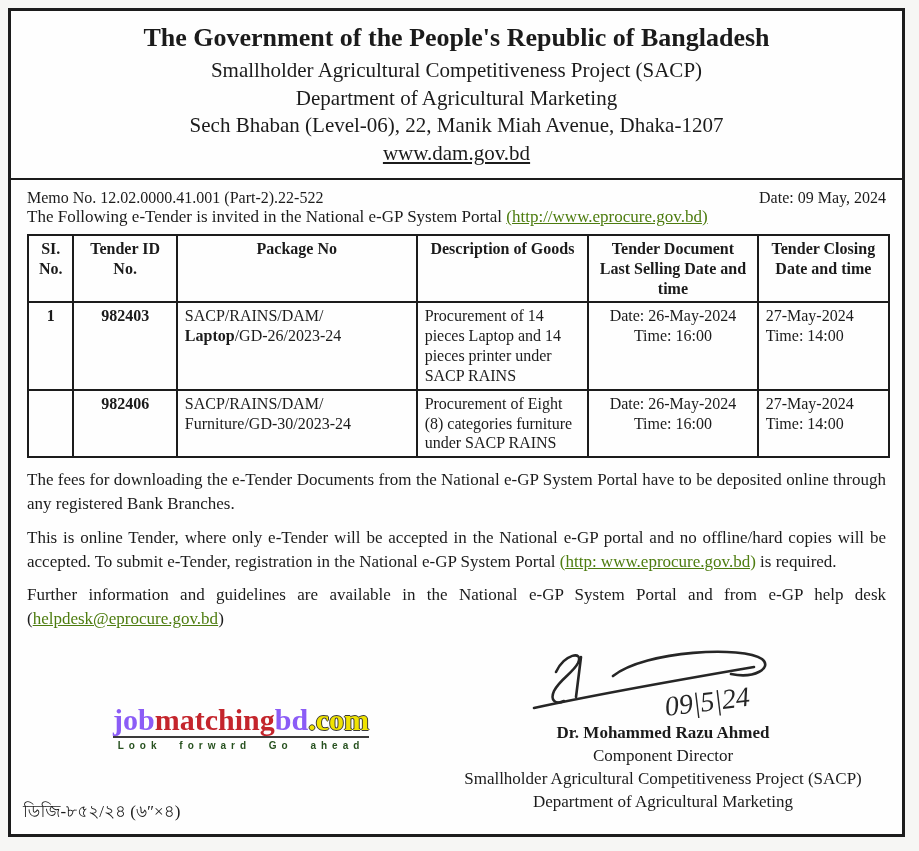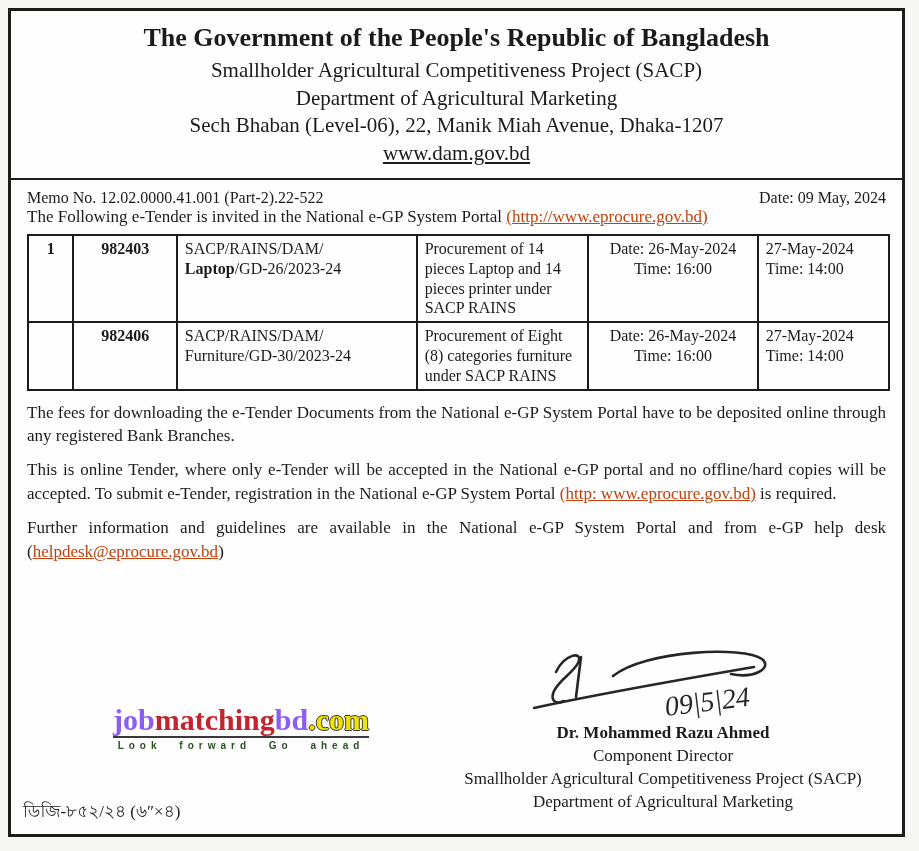--- a/index.html
+++ b/index.html
@@ -10,21 +10,21 @@
   .gov-title{font-size:26px;font-weight:bold;margin:0 0 4px;}
   .head-line{font-size:21px;line-height:1.32;}
   .website{font-size:21px;line-height:1.32;}
   .website a{color:#1b1b1b;text-decoration:underline;text-align:center;}
   
   .memo-row{display:flex;justify-content:space-between;padding:9px 16px 0;font-size:16px;font-family:Liberation Serif, serif;}
   
   .notice-title{text-align:center;font-size:31px;font-weight:bold;margin:14px 0 12px;}
   
   .intro{font-size:17px;margin:0 16px 7px;}
-  .intro a, .para a{color:#c2410c;}
+  .intro a, .para a{color:#4d7c0f;}
   
   table.tender{border-collapse:collapse;margin:2px 16px 0;width:863px;table-layout:fixed;}
   table.tender th, table.tender td{border:2px solid #1c1c1c;vertical-align:top;padding:3px 7px;font-size:16px;line-height:1.24;}
   table.tender th{font-weight:bold;text-align:center;}
   .col-sl{width:44px;}.col-id{width:100px;}.col-pkg{width:232px;}.col-desc{width:166px;}.col-sell{width:164px;}.col-close{width:127px;}
   td.c-center{text-align:center;}
   td.c-bold{font-weight:bold;text-align:center;}
   
   .para{font-size:17px;line-height:1.4;text-align:justify;margin:10px 16px;}
   
@@ -65,20 +65,28 @@
   <table class="tender">
     <colgroup>
       <col class="col-sl">
         <col class="col-id">
         <col class="col-pkg">
         <col class="col-desc">
         <col class="col-sell">
         <col class="col-close">
     </colgroup>
     <tbody>
+        <tr>
+      <th>SI. No.</th>
+      <th>Tender ID No.</th>
+      <th>Package No</th>
+      <th>Description of Goods</th>
+      <th>Tender Document Last Selling Date and time</th>
+      <th>Tender Closing Date and time</th>
+    </tr>
     <tr>
       <td class="c-bold">1</td>
       <td class="c-bold">982403</td>
       <td>
         <div>SACP/RAINS/DAM/</div>
         <div><b>Laptop</b><span>/GD-26/2023-24</span></div>
       </td>
       <td>Procurement of 14 pieces Laptop and 14 pieces printer under SACP RAINS</td>
       <td class="c-center">
         <div>Date: 26-May-2024</div>

